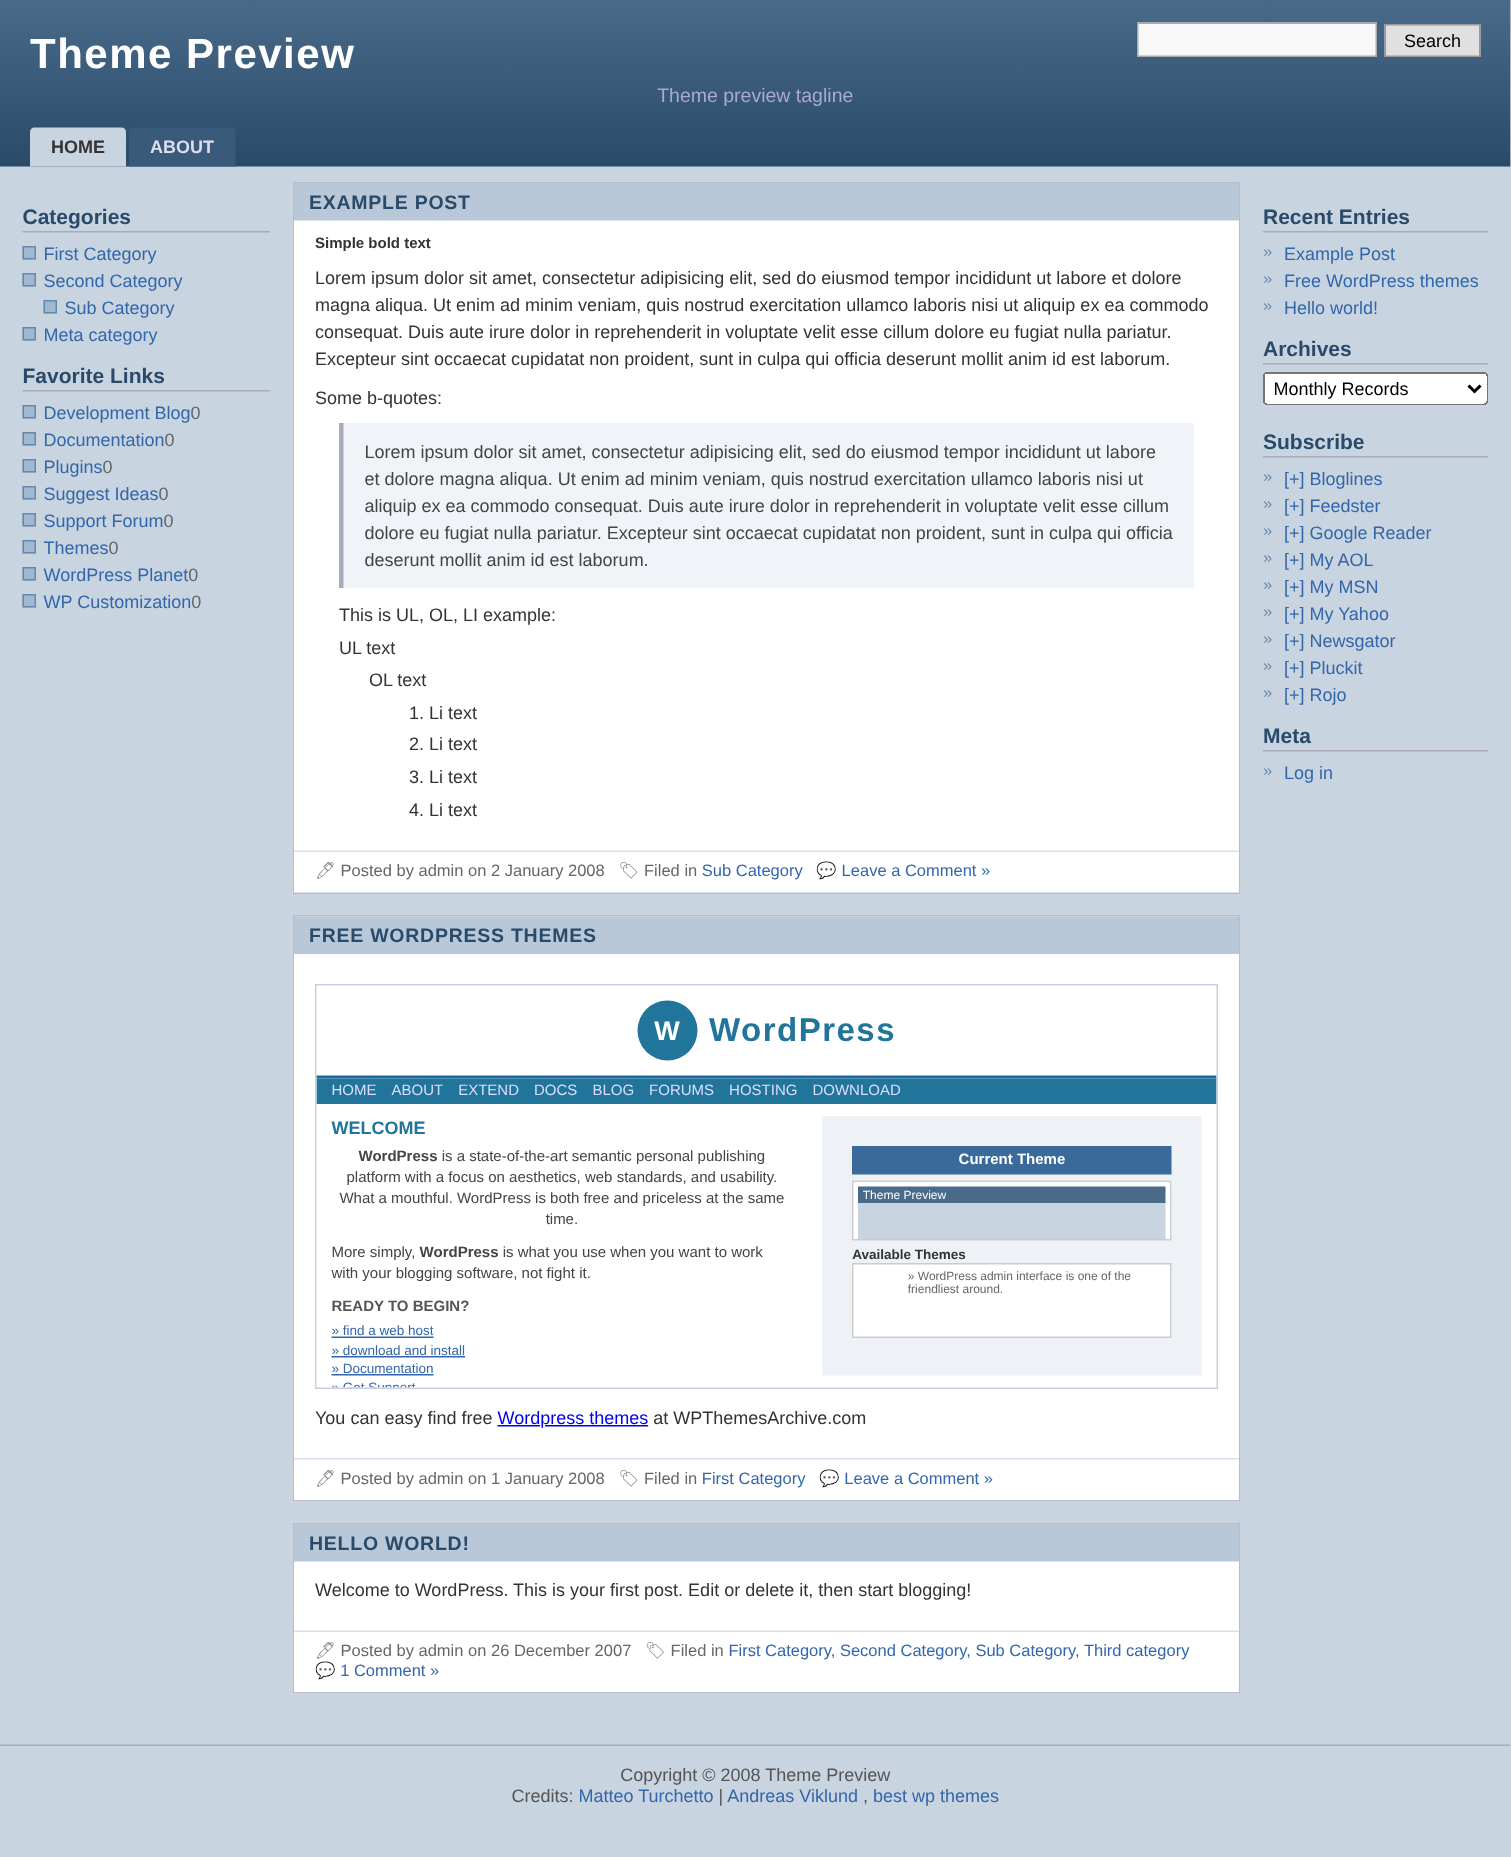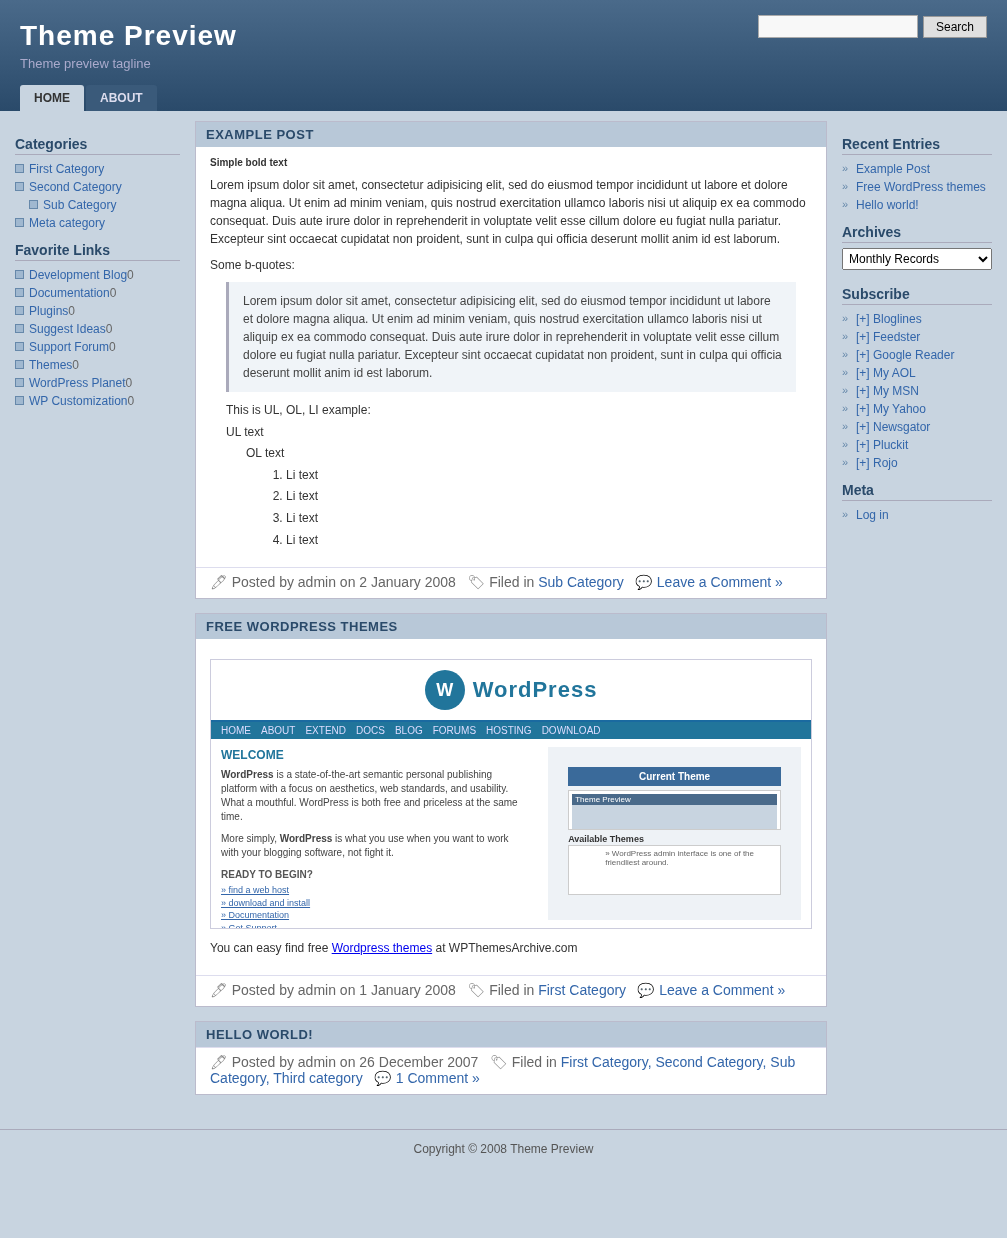--- a/index.html
+++ b/index.html
@@ -14,20 +14,21 @@
     #header h1 {
       font-size: 28px;
       font-weight: bold;
       color: #fff;
       letter-spacing: 1px;
     }
     #header p.tagline {
       font-size: 13px;
       color: #aac;
       margin-top: 4px;
+      text-align: center;
     }
     #header .search-bar {
       float: right;
       margin-top: 10px;
       display: flex;
       align-items: center;
       gap: 5px;
     }
     #header .search-bar input {
       width: 160px;
@@ -188,21 +189,21 @@
     }
     .post-body .ul-example {
       font-size: 12px;
       margin: 6px 0 6px 16px;
       line-height: 1.8;
     }
     .post-body .ul-example ol {
       margin-left: 20px;
     }
     .post-meta {
-      font-size: 14px;
+      font-size: 11px;
       color: #666;
       padding: 6px 14px 8px;
       border-top: 1px solid #dde;
     }
     .post-meta a { color: #3366aa; text-decoration: none; }
 
     
     .wp-screenshot {
       background: #f0f4f8;
       border: 1px solid #ccd;
@@ -391,21 +392,21 @@
             <span class="wp-nav-item">EXTEND</span>
             <span class="wp-nav-item">DOCS</span>
             <span class="wp-nav-item">BLOG</span>
             <span class="wp-nav-item">FORUMS</span>
             <span class="wp-nav-item">HOSTING</span>
             <span class="wp-nav-item">DOWNLOAD</span>
           </div>
           <div class="wp-content-area">
             <div class="wp-left-col">
               <div class="wp-welcome">WELCOME</div>
-              <p style="font-size:10px; color:#444; line-height:1.4;"><b>WordPress</b> is a state-of-the-art semantic personal publishing platform with a focus on aesthetics, web standards, and usability. What a mouthful. WordPress is both free and priceless at the same time.</p>
+              <p style="font-size:10px; color:#444; line-height:1.4;text-align:center;"><b>WordPress</b> is a state-of-the-art semantic personal publishing platform with a focus on aesthetics, web standards, and usability. What a mouthful. WordPress is both free and priceless at the same time.</p>
               <p style="font-size:10px; color:#444; line-height:1.4; margin-top:4px;">More simply, <b>WordPress</b> is what you use when you want to work with your blogging software, not fight it.</p>
               <div class="wp-left-section">READY TO BEGIN?</div>
               <a class="wp-left-link" href="#">» find a web host</a>
               <a class="wp-left-link" href="#">» download and install</a>
               <a class="wp-left-link" href="#">» Documentation</a>
               <a class="wp-left-link" href="#">» Get Support</a>
             </div>
             <div class="wp-right-col">
               <div style="background:#3a6a9a; color:white; padding:4px; text-align:center; font-size:10px; font-weight:bold; margin-bottom:4px;">Current Theme</div>
               <div style="background:#fff; border:1px solid #ccc; padding:3px; font-size:8px; margin-bottom:4px; height:40px; overflow:hidden;">
@@ -427,20 +428,23 @@
       </div>
       <div class="post-meta">
         <span style="color:#888;">🖊</span> <span>Posted by admin on 1 January 2008</span>
         &nbsp; <span style="color:#888;">🏷</span> Filed in <a href="#">First Category</a>
         &nbsp; <span style="color:#888;">💬</span> <a href="#">Leave a Comment »</a>
       </div>
     </div>
 
     <div class="post">
       <div class="post-title-bar">HELLO WORLD!</div>
+      <div class="post-body">
+        <p>Welcome to WordPress. This is your first post. Edit or delete it, then start blogging!</p>
+      </div>
       <div class="post-meta">
         <span style="color:#888;">🖊</span> <span>Posted by admin on 26 December 2007</span>
         &nbsp; <span style="color:#888;">🏷</span> Filed in <a href="#">First Category, Second Category, Sub Category, Third category</a>
         &nbsp; <span style="color:#888;">💬</span> <a href="#">1 Comment »</a>
       </div>
     </div>
 
   </div>
 
   <div id="right-sidebar">
@@ -466,13 +470,21 @@
     <a class="right-link" href="#">[+] Rojo</a>
 
     <div class="right-section-title">Meta</div>
     <a class="right-link" href="#">Log in</a>
   </div>
 
 </div>
 
 <div id="footer">
   <div>Copyright © 2008 Theme Preview</div>
+  <div>
+    <span>Credits:</span>
+    <a href="#">Matteo Turchetto</a>
+    <span> | </span>
+    <a href="#">Andreas Viklund</a>
+    <span>, </span>
+    <a href="#">best wp themes</a>
+  </div>
 </div>
 
 </body></html>

